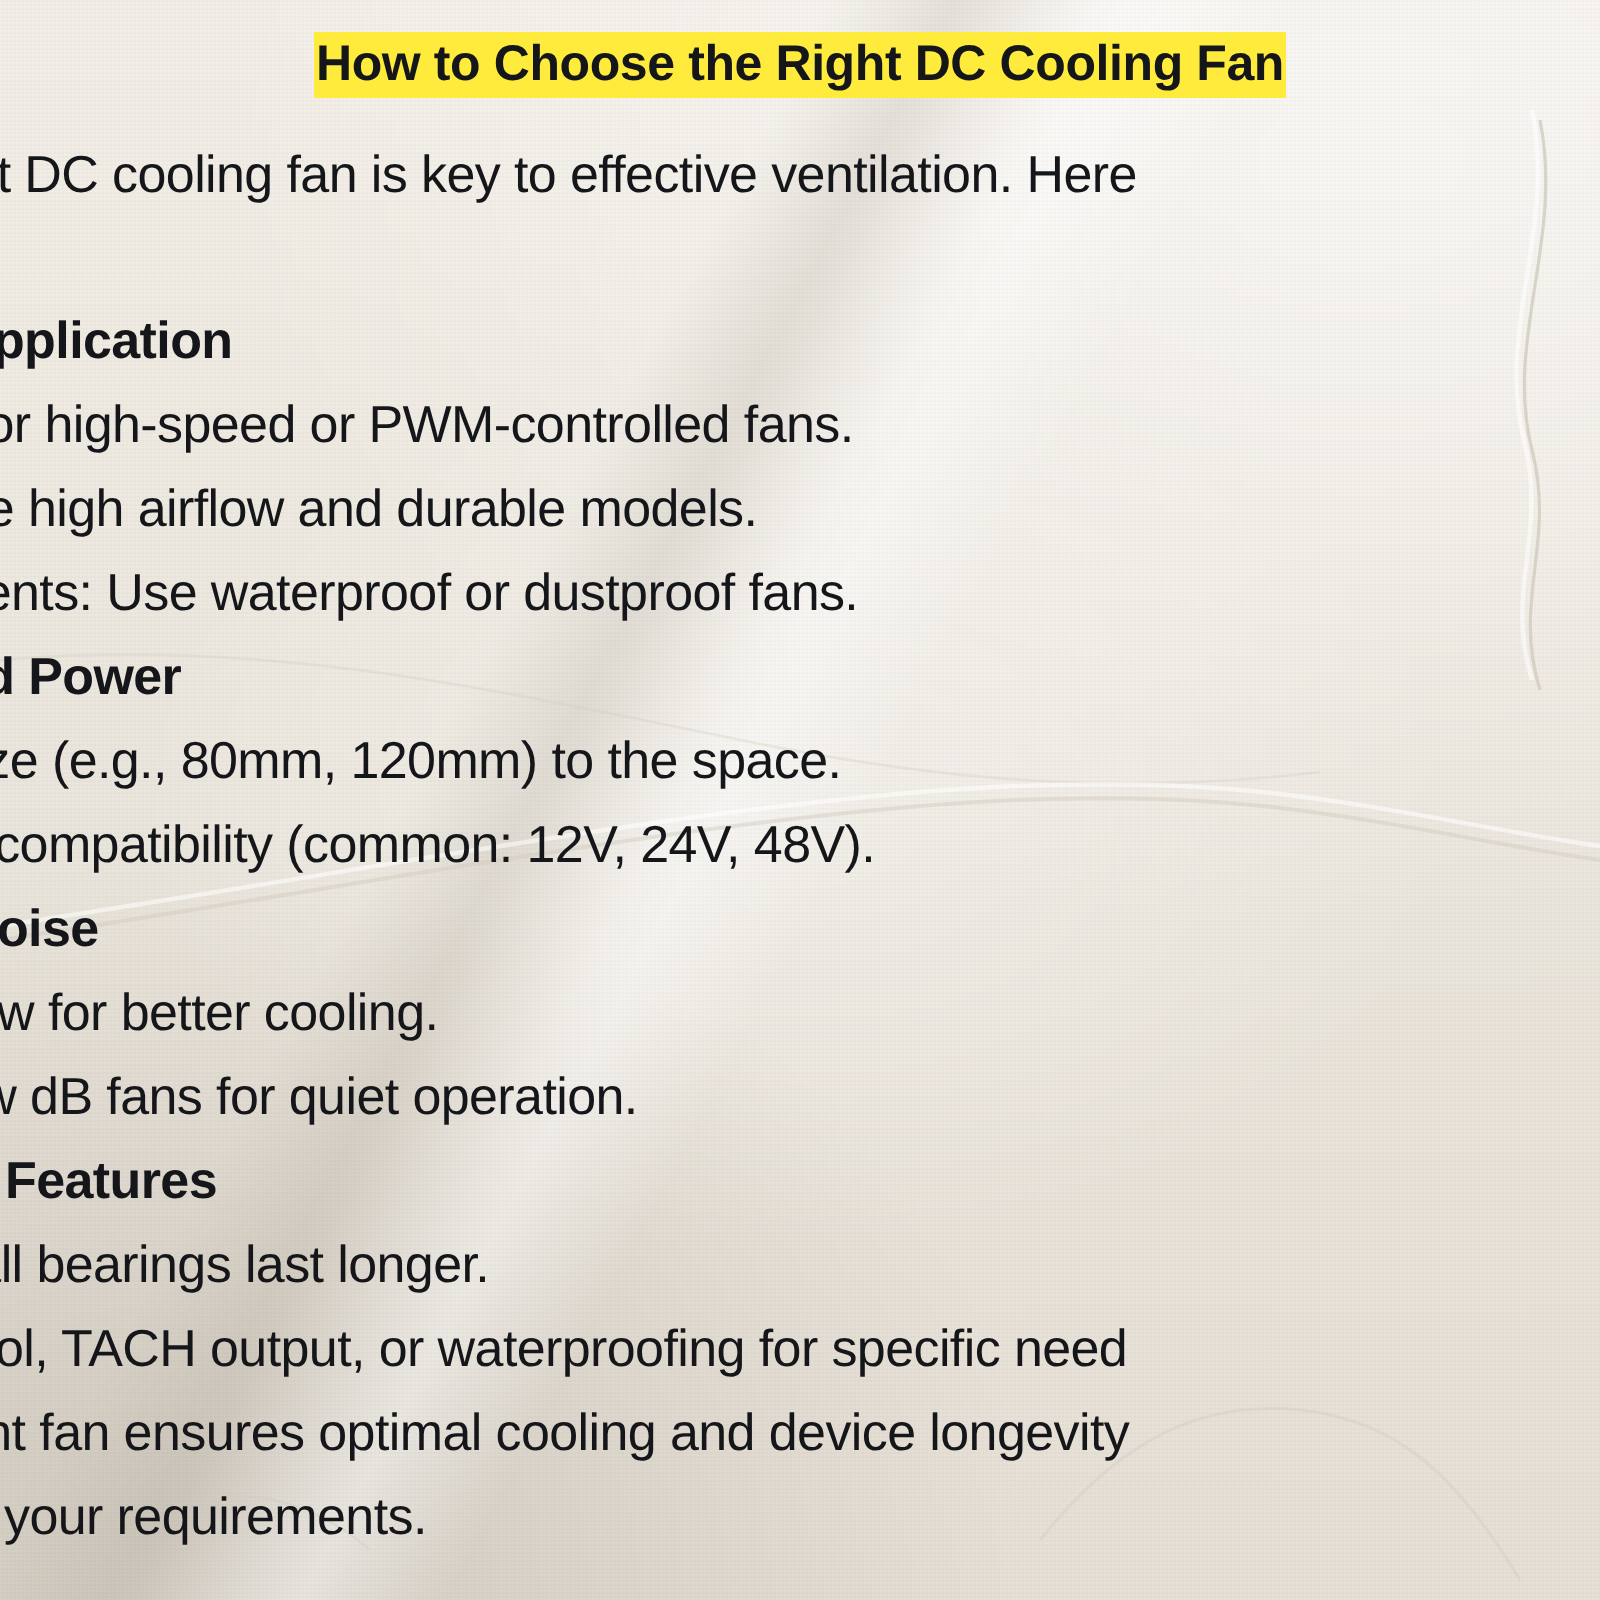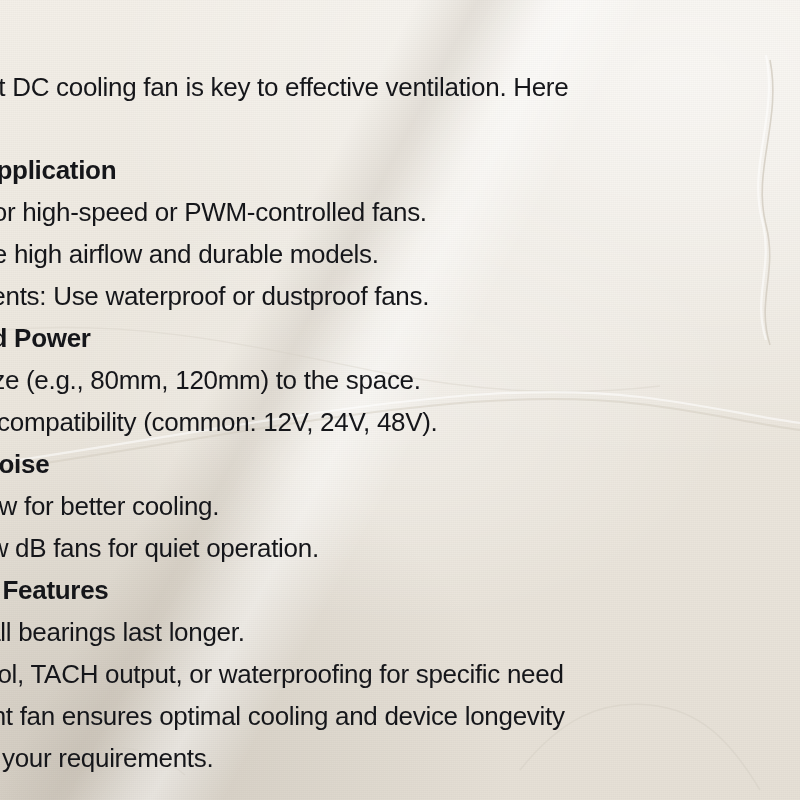--- a/index.html
+++ b/index.html
@@ -93,20 +93,23 @@
     <path d="M70,760 C110,740 150,745 185,775" stroke="#d2ccc1" stroke-width="1.2" opacity="0.5"></path>
   </g>
   <g fill="none" stroke="#ffffff" stroke-width="2.2" opacity="0.55">
     <path d="M0,463 C120,445 230,425 330,411 C430,397 540,385 640,397 C700,404 750,416 800,423"></path>
     <path d="M766,55 C778,115 748,165 762,220 C774,267 752,295 766,340"></path>
   </g>
 </svg>
 
 <div id="content">
 
+  <div class="title">
+    <span class="hl">How to Choose the Right DC Cooling Fan</span>
+  </div>
 
   <div class="line" style="top:74px; left:-30px;">ght DC cooling fan is key to effective ventilation. Here</div>
 
   <div class="line bold" style="top:157px; left:-22px;">Application</div>
   <div class="line" style="top:199px; left:-28px;">t for high-speed or PWM-controlled fans.</div>
   <div class="line" style="top:241px; left:-34px;">ose high airflow and durable models.</div>
   <div class="line" style="top:283px; left:-30px;">ments: Use waterproof or dustproof fans.</div>
 
   <div class="line bold" style="top:325px; left:-24px;">nd Power</div>
   <div class="line" style="top:367px; left:-26px;"> size (e.g., 80mm, 120mm) to the space.</div>

